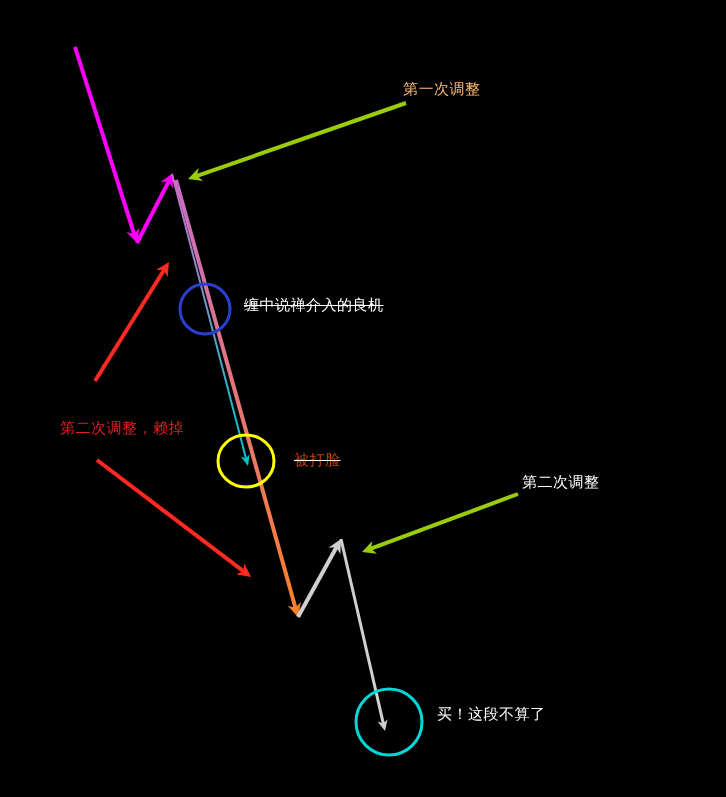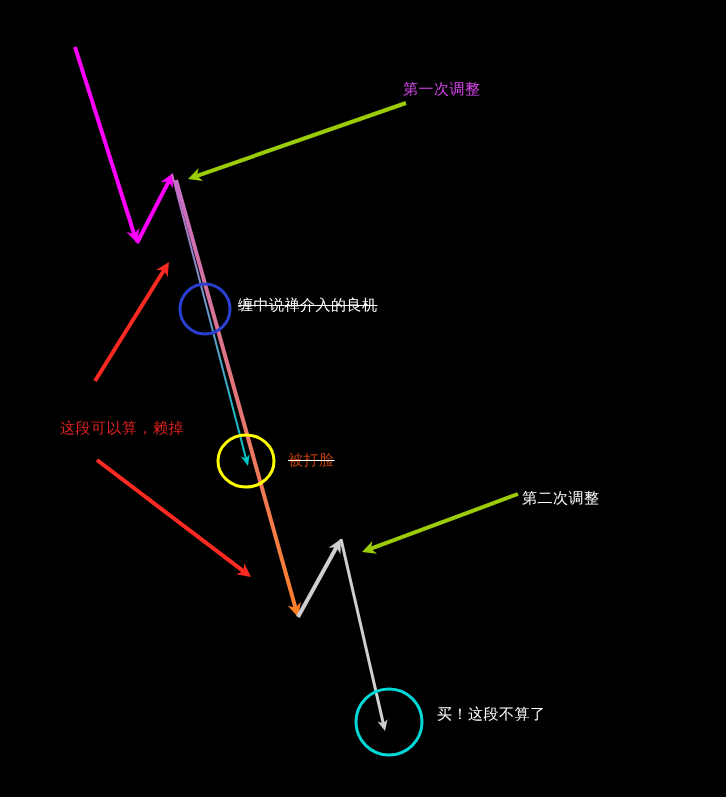--- a/index.html
+++ b/index.html
@@ -26,21 +26,21 @@
     display: block;
   }
   .label {
     position: absolute;
     white-space: nowrap;
     font-size: 15px;
     line-height: 1;
     letter-spacing: 0.5px;
     font-family: "DejaVu Sans", "Liberation Sans", sans-serif;
   }
-  .label-struck { text-decoration: line-through; text-decoration-thickness: 1px; }
+  .label-struck { text-decoration: line-through; text-decoration-thickness: 1px; margin-left: 6px; }
 </style>
 </head>
 <body>
 
 <div id="canvas-root">
 
   <svg id="annotation-svg" viewBox="0 0 726 797" xmlns="http://www.w3.org/2000/svg">
       <defs>
         <linearGradient id="grad0" gradientUnits="userSpaceOnUse" x1="172" y1="174" x2="248" y2="466">
           <stop offset="0" stop-color="#c86ec8"></stop>
@@ -90,21 +90,21 @@
       <g>
         <line x1="97" y1="460" x2="243.99289599883872" y2="571.6764209861307" stroke="#ff2a21" stroke-width="4" stroke-linecap="butt"></line>
         <polygon points="251,577 236.0571645783972,574.187230979463 243.4195874896528,571.2408554304504 244.28451396346793,563.3580702503955" fill="#ff2a21"></polygon>
       </g>
       <ellipse cx="205" cy="309" rx="25" ry="25" fill="none" stroke="#2a3fd0" stroke-width="3"></ellipse>
       <ellipse cx="246" cy="461" rx="28" ry="26" fill="none" stroke="#ffff00" stroke-width="3"></ellipse>
       <ellipse cx="389" cy="722" rx="33" ry="33" fill="none" stroke="#00d8d8" stroke-width="3"></ellipse>
     </svg>
 
   <div id="label-layer">
-      <div class="label" style="left: 403px; top: 82px; color: #d946ef; text-decoration-color: rgb(255, 255, 255);">第一次调整</div>
+      <div class="label" style="left: 403px; top: 82px; color: #fdba74; text-decoration-color: rgb(255, 255, 255);">第一次调整</div>
       <div class="label label-struck" style="left: 238px; top: 298px; color: rgb(255, 255, 255); text-decoration-color: rgb(255, 255, 255);">缠中说禅介入的良机</div>
-      <div class="label" style="left: 60px; top: 421px; color: rgb(224, 32, 32); text-decoration-color: rgb(224, 32, 32);">这段可以算，赖掉</div>
+      <div class="label" style="left: 60px; top: 421px; color: rgb(224, 32, 32); text-decoration-color: rgb(224, 32, 32);">第二次调整，赖掉</div>
       <div class="label label-struck" style="left: 288px; top: 453px; color: #c2410c; text-decoration-color: rgb(255, 255, 255);">被打脸</div>
-      <div class="label" style="left: 522px; top: 475px; color: rgb(255, 255, 255); text-decoration-color: rgb(255, 255, 255); margin-top: 16px;">第二次调整</div>
+      <div class="label" style="left: 522px; top: 475px; color: rgb(255, 255, 255); text-decoration-color: rgb(255, 255, 255);">第二次调整</div>
       <div class="label" style="left: 437px; top: 707px; color: rgb(255, 255, 255); text-decoration-color: rgb(255, 255, 255);">买！这段不算了</div>
     </div>
 
 </div>
 
 </body></html>

